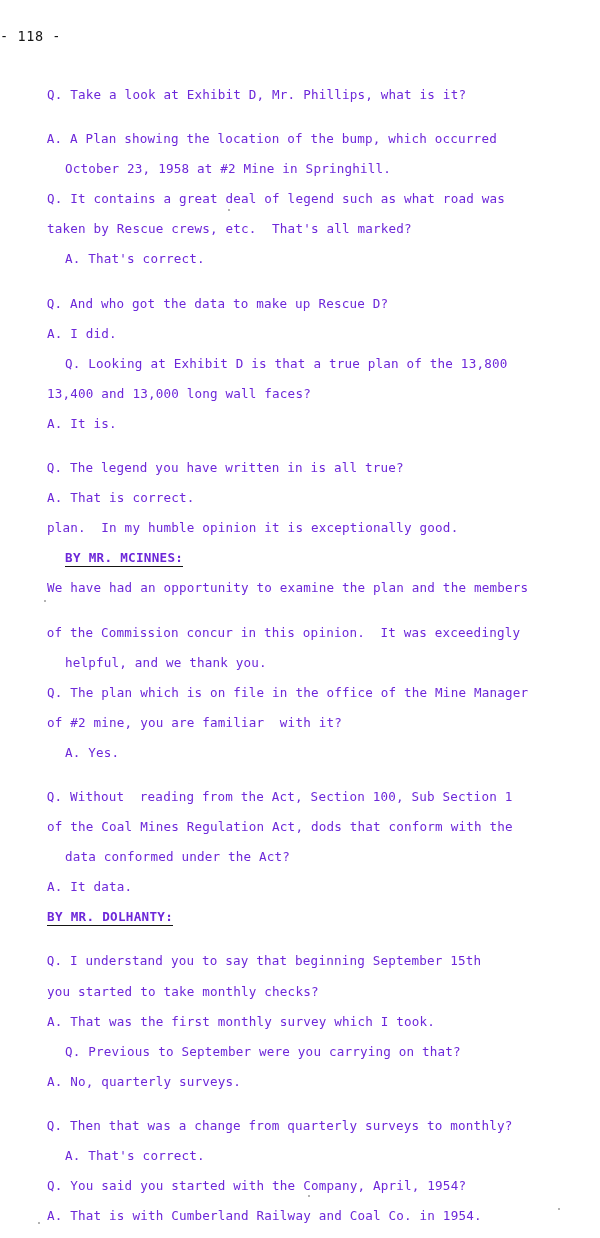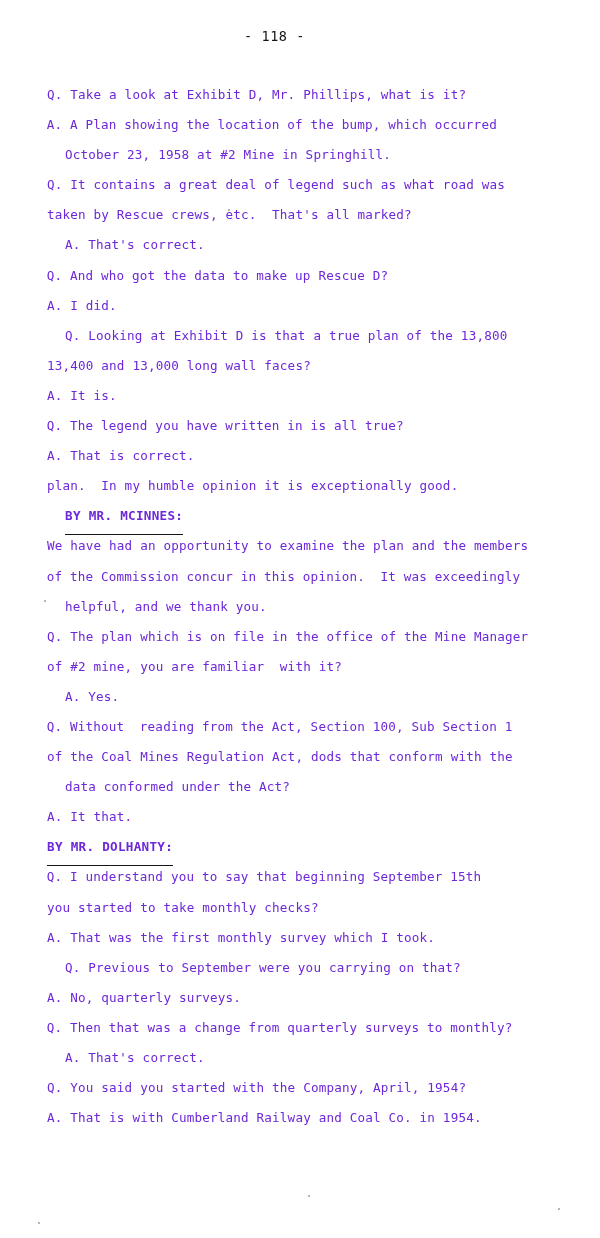--- a/index.html
+++ b/index.html
@@ -19,21 +19,20 @@
     font-family: "DejaVu Sans Mono", "Liberation Mono", monospace;
     color: #111111;
   }
 
   
   .page-number {
     position: absolute;
     top: 28px;
     left: 0;
     width: 549px;
-    text-align: center;
     font-size: 13.5px;
     letter-spacing: 0.6px;
     color: #161616;
   }
 
   
   .transcript {
     position: absolute;
     top: 80px;
     left: 47px;
@@ -49,26 +48,26 @@
     color: #6d28d9;
   }
 
   
   .line.heading {
     font-weight: bold;
     letter-spacing: 0.3px;
   }
   .line.heading span.hd {
     border-bottom: 1.4px solid #151515;
-    padding-bottom: 11px;
+    padding-bottom: 1px;
   }
 
   
   .transcript .line:nth-child(3n)   { margin-left: 18px; }
-  .transcript .line:nth-child(5n+2) { margin-left: -0.3px; }
+  .transcript .line:nth-child(5n+2) { margin-left: -0.3px; margin-top: 14px; }
 
   
   .speck {
     position: absolute;
     background: #9a9a9a;
     border-radius: 50%;
   }
 </style>
 </head>
 <body>
@@ -97,21 +96,21 @@
       <div class="line heading"><span class="hd">BY MR. MCINNES:</span></div>
       <div class="line">We have had an opportunity to examine the plan and the members</div>
       <div class="line">of the Commission concur in this opinion.  It was exceedingly</div>
       <div class="line">helpful, and we thank you.</div>
       <div class="line">Q. The plan which is on file in the office of the Mine Manager</div>
       <div class="line">of #2 mine, you are familiar  with it?</div>
       <div class="line">A. Yes.</div>
       <div class="line">Q. Without  reading from the Act, Section 100, Sub Section 1</div>
       <div class="line">of the Coal Mines Regulation Act, dods that conform with the</div>
       <div class="line">data conformed under the Act?</div>
-      <div class="line">A. It that.</div>
+      <div class="line">A. It data.</div>
       <div class="line heading"><span class="hd">BY MR. DOLHANTY:</span></div>
       <div class="line">Q. I understand you to say that beginning September 15th</div>
       <div class="line">you started to take monthly checks?</div>
       <div class="line">A. That was the first monthly survey which I took.</div>
       <div class="line">Q. Previous to September were you carrying on that?</div>
       <div class="line">A. No, quarterly surveys.</div>
       <div class="line">Q. Then that was a change from quarterly surveys to monthly?</div>
       <div class="line">A. That's correct.</div>
       <div class="line">Q. You said you started with the Company, April, 1954?</div>
       <div class="line">A. That is with Cumberland Railway and Coal Co. in 1954.</div>

